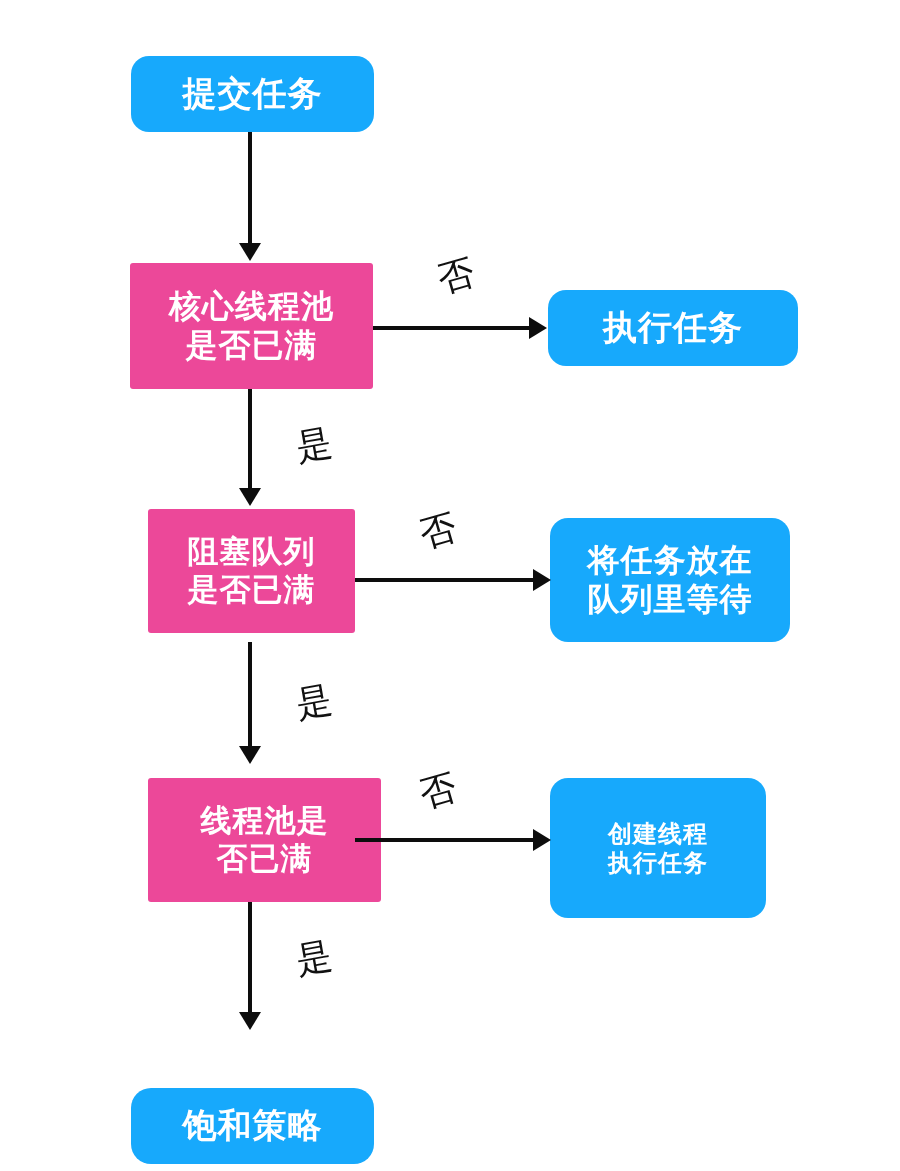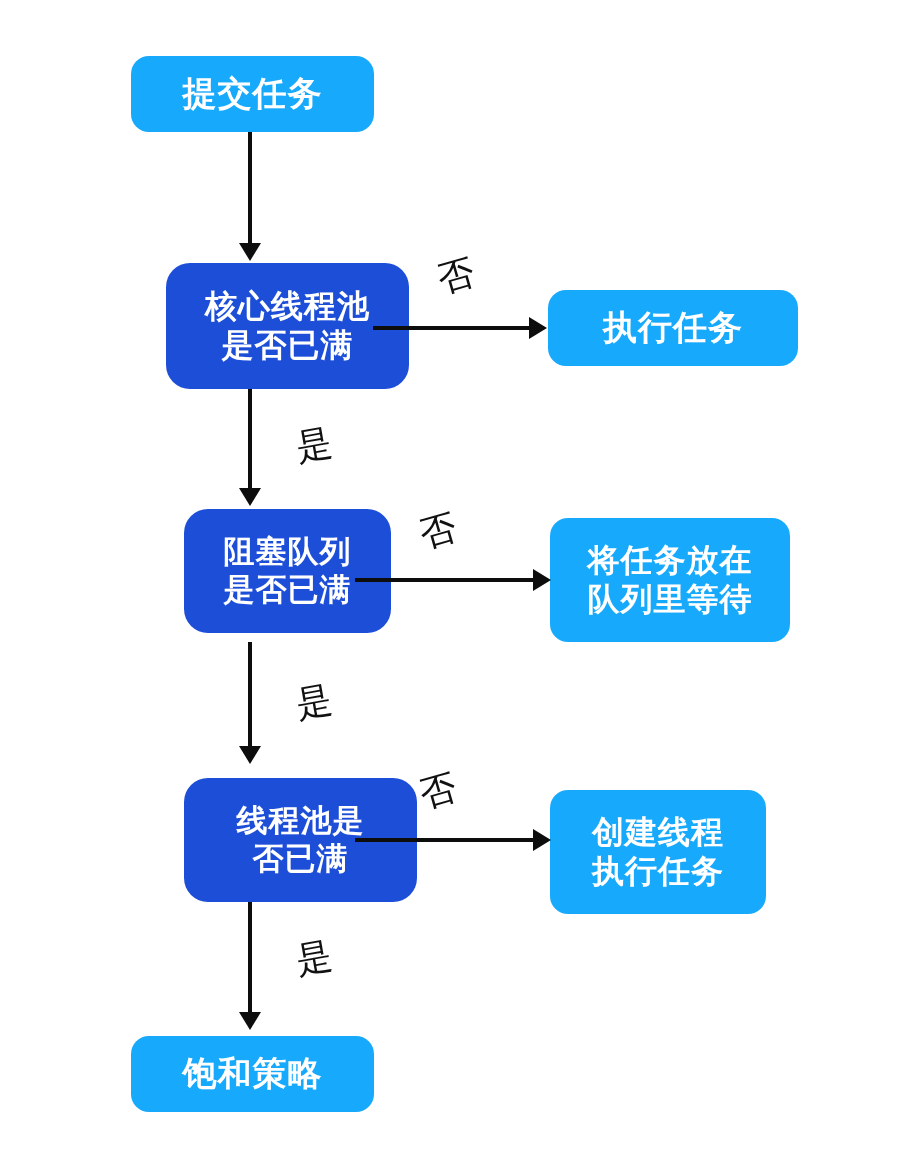--- a/index.html
+++ b/index.html
@@ -34,33 +34,32 @@
     display: block;
     width: 100%;
     line-height: 1.22;
     white-space: pre-line;
   }
   .node.blue {
     background: #17A9FC;
     border-radius: 18px;
   }
   .node.pink {
-    background: #1d4ed8;
-    border-radius: 24px;
-    margin-left: 36px;
+    background: #ec4899;
+    border-radius: 3px;
   }
   
   #n-submit      { left: 131px; top: 56px;   width: 243px; height: 76px;  font-size: 34px; }
   #n-core-full   { left: 130px; top: 263px;  width: 243px; height: 126px; font-size: 32px; }
   #n-exec-task   { left: 548px; top: 290px;  width: 250px; height: 76px;  font-size: 34px; }
   #n-queue-full  { left: 148px; top: 509px;  width: 207px; height: 124px; font-size: 31px; }
   #n-enqueue     { left: 550px; top: 518px;  width: 240px; height: 124px; font-size: 32px; }
   #n-pool-full   { left: 148px; top: 778px;  width: 233px; height: 124px; font-size: 31px; }
-  #n-create-th   { left: 550px; top: 778px;  width: 216px; height: 124px; font-size: 32px; margin-top: 12px; }
-  #n-reject      { left: 131px; top: 1036px; width: 243px; height: 76px;  font-size: 34px; }
+  #n-create-th   { left: 550px; top: 778px;  width: 216px; height: 140px; font-size: 24px; }
+  #n-reject      { left: 131px; top: 1088px; width: 243px; height: 76px;  font-size: 34px; border-radius: 20px; }
 
   
   .edge {
     position: absolute;
     background: #0d0d0d;
   }
   .edge.v { width: 4px; }
   .edge.h { height: 4px; }
   .arrowhead {
     position: absolute;

